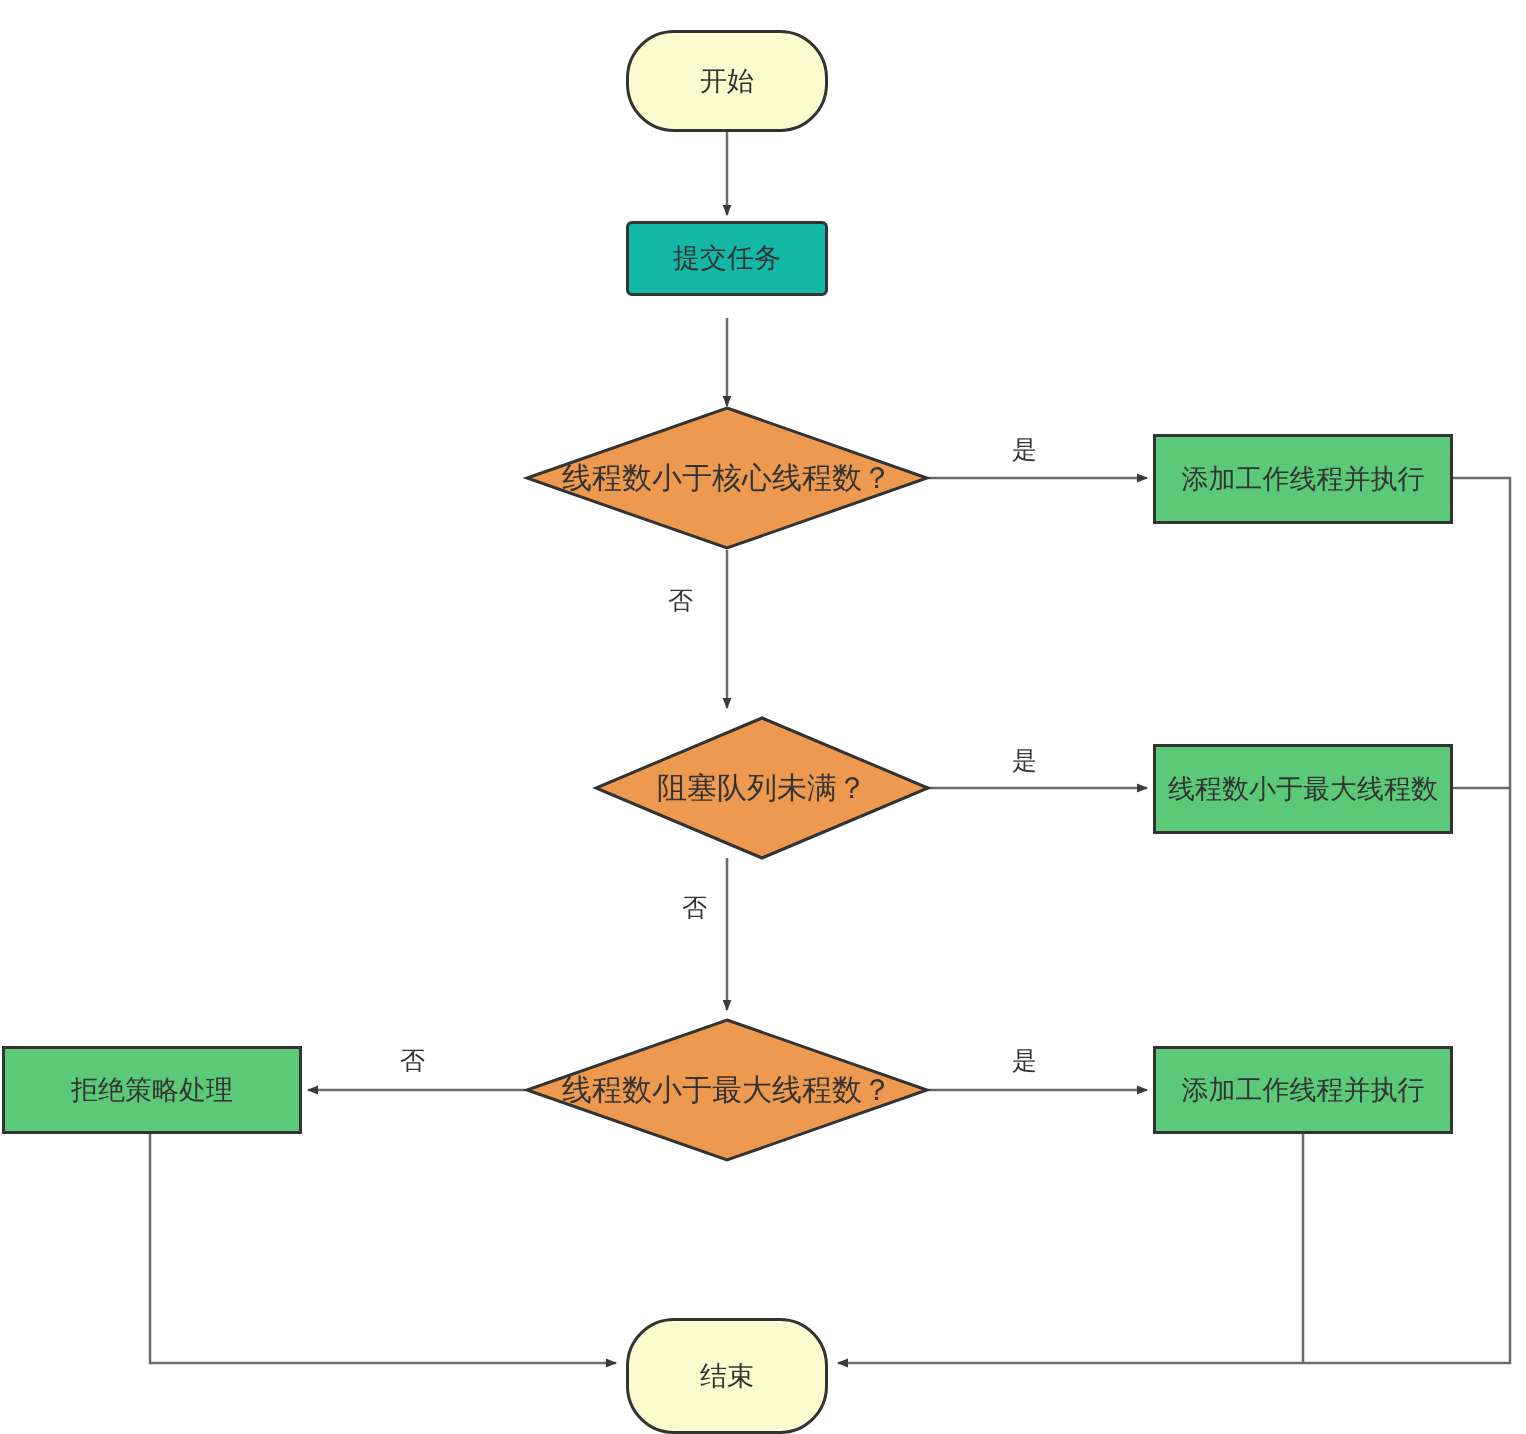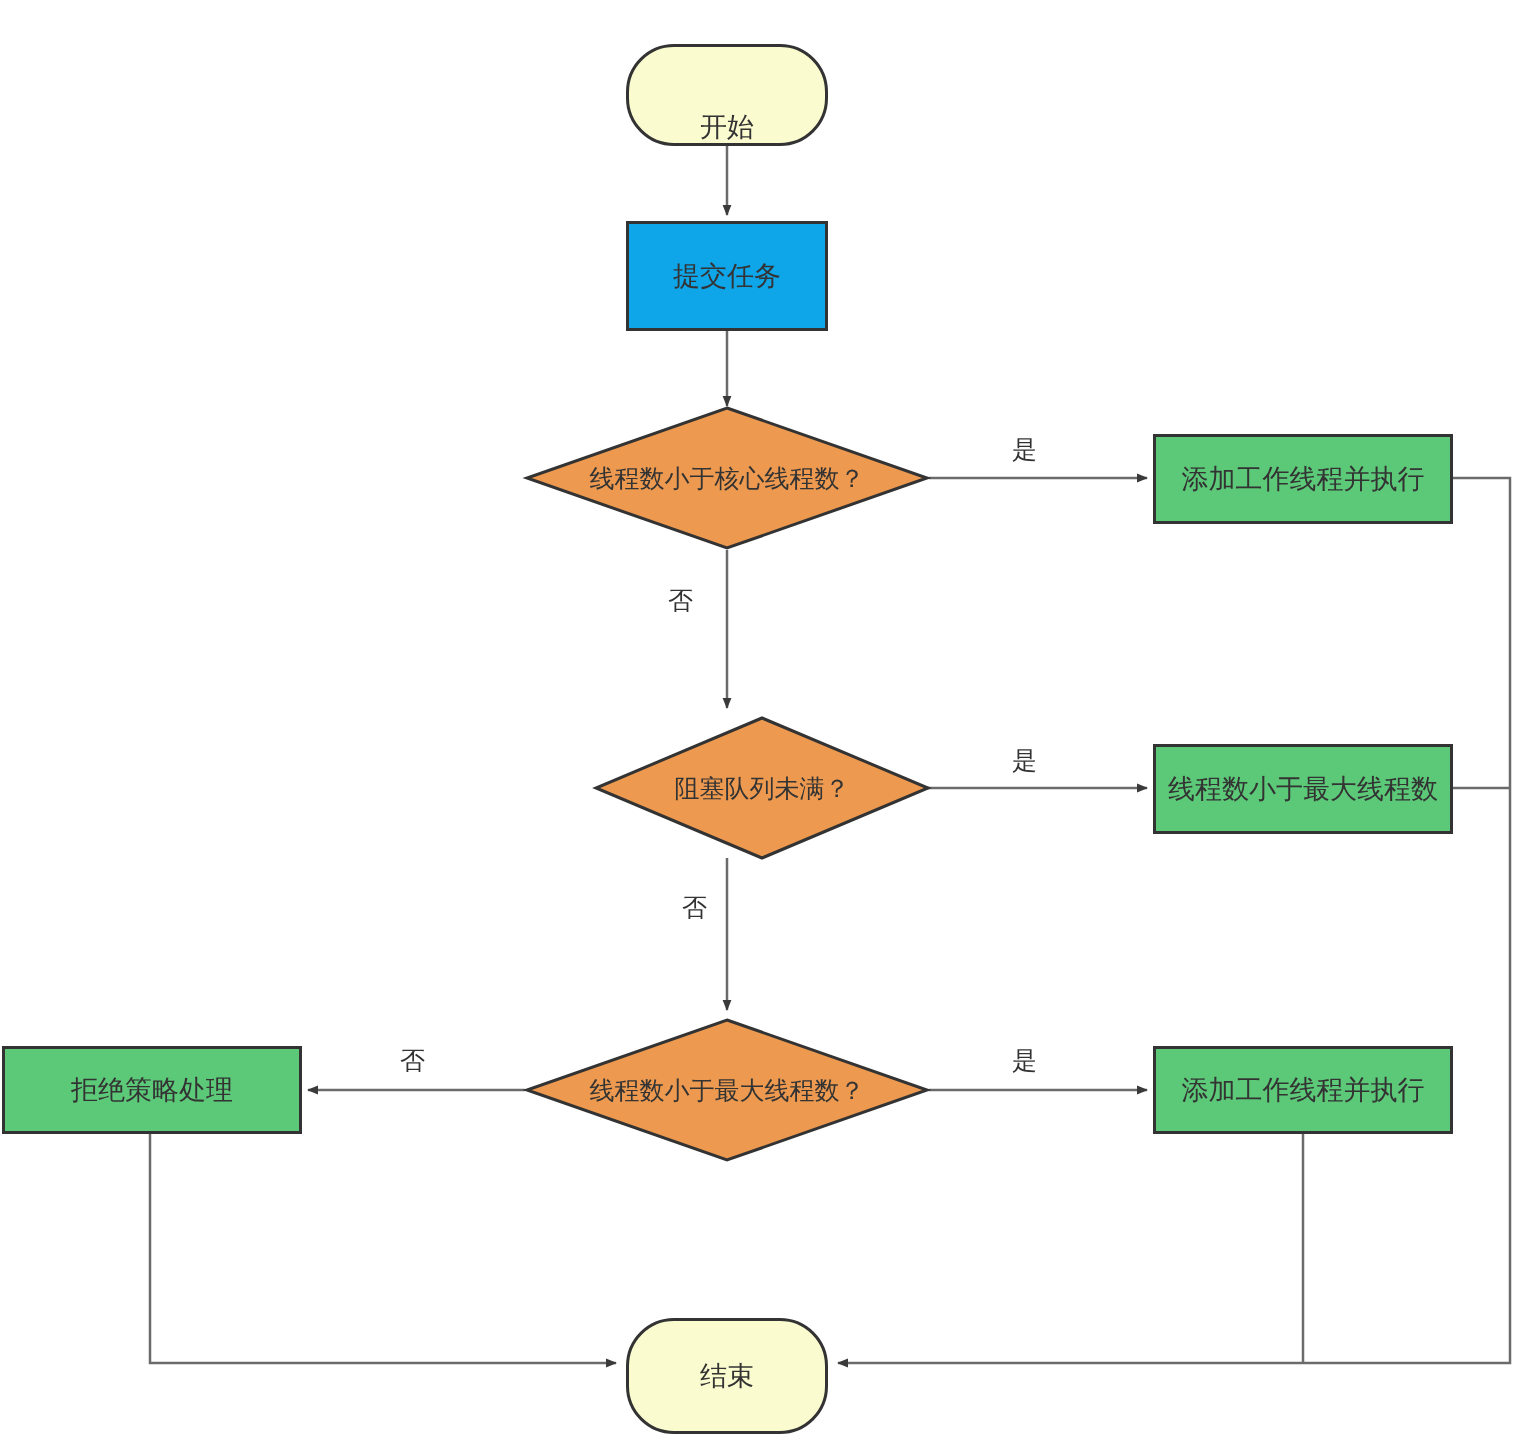--- a/index.html
+++ b/index.html
@@ -54,21 +54,21 @@
   .diamond-label {
     position: absolute;
     left: 0;
     top: 0;
     width: 100%;
     height: 100%;
     display: flex;
     align-items: center;
     justify-content: center;
     color: #333333;
-    font-size: 25px;
+    font-size: 30px;
     white-space: nowrap;
     pointer-events: none;
   }
   .edge-label {
     position: absolute;
     color: #333333;
     font-size: 25px;
     line-height: 1;
     white-space: nowrap;
     z-index: 4;
@@ -106,25 +106,25 @@
       <path d="M1453,478 L1510,478 L1510,1363 L838,1363" marker-end="url(#arrow)"></path>
 
       <path d="M1453,788 L1510,788"></path>
 
       <path d="M1303,1132 L1303,1363"></path>
 
       <path d="M150,1132 L150,1363 L616,1363" marker-end="url(#arrow)"></path>
     </g>
   </svg>
 
-  <div class="node node-terminal" style="left:626px; top:44px; width:202px; height:102px; background:#fbfbd0;align-items:flex-end;">
+  <div class="node node-terminal" style="left:626px; top:30px; width:202px; height:102px; background:#fbfbd0;">
     <span>开始</span>
   </div>
 
-  <div class="node node-process" style="left:626px; top:221px; width:202px; height:110px; background:#0ea5e9;">
+  <div class="node node-process" style="left:626px; top:221px; width:202px; height:75px; background:#14b8a6;border-radius:6px;">
     <span>提交任务</span>
   </div>
 
   <div class="diamond-wrap" style="left:525px; top:406px; width:404px; height:144px;">
     <svg width="404" height="144" viewBox="0 0 404 144" xmlns="http://www.w3.org/2000/svg">
       <polygon points="202,2 402,72 202,142 2,72" fill="#ed9a50" stroke="#333333" stroke-width="3"></polygon>
     </svg>
     <div class="diamond-label">线程数小于核心线程数？</div>
   </div>
 

